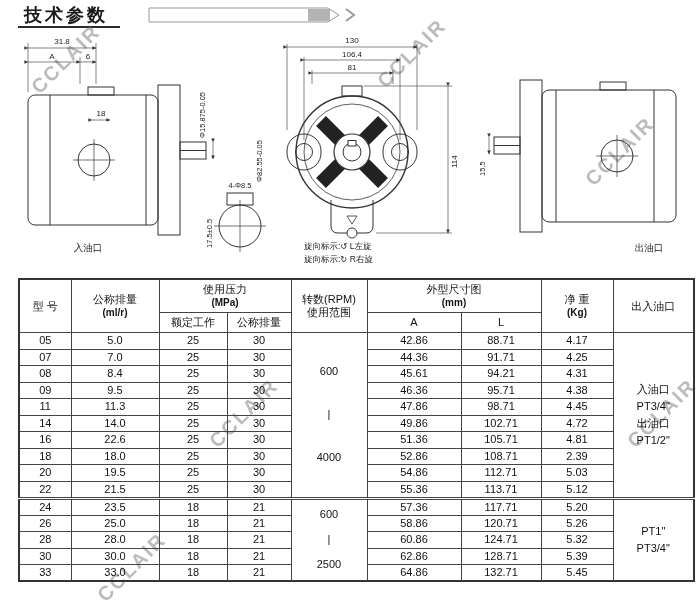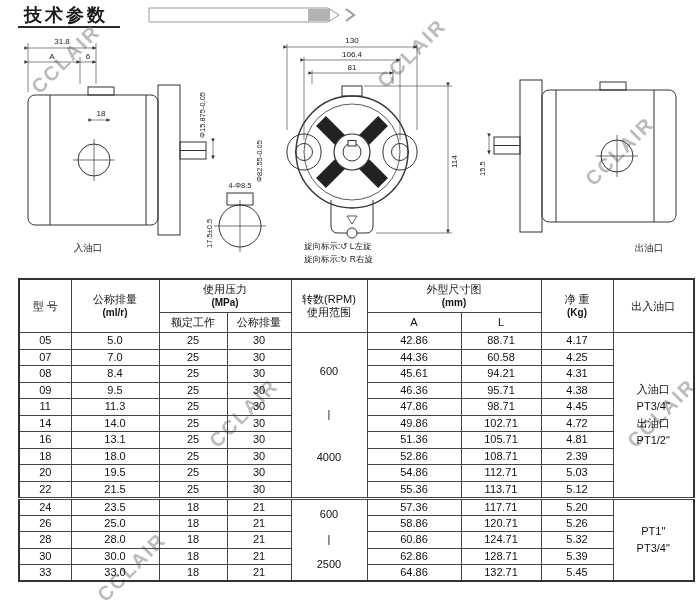--- a/index.html
+++ b/index.html
@@ -241,21 +241,21 @@
             <div>出油口</div>
             <div>PT1/2"</div>
           </td>
         </tr>
         <tr>
           <td>07</td>
           <td>7.0</td>
           <td>25</td>
           <td>30</td>
           <td>44.36</td>
-          <td>60.58</td>
+          <td>91.71</td>
           <td>4.25</td>
         </tr>
         <tr>
           <td>08</td>
           <td>8.4</td>
           <td>25</td>
           <td>30</td>
           <td>45.61</td>
           <td>94.21</td>
           <td>4.31</td>
@@ -282,21 +282,21 @@
           <td>14</td>
           <td>14.0</td>
           <td>25</td>
           <td>30</td>
           <td>49.86</td>
           <td>102.71</td>
           <td>4.72</td>
         </tr>
         <tr>
           <td>16</td>
-          <td>13.1</td>
+          <td>22.6</td>
           <td>25</td>
           <td>30</td>
           <td>51.36</td>
           <td>105.71</td>
           <td>4.81</td>
         </tr>
         <tr>
           <td>18</td>
           <td>18.0</td>
           <td>25</td>

